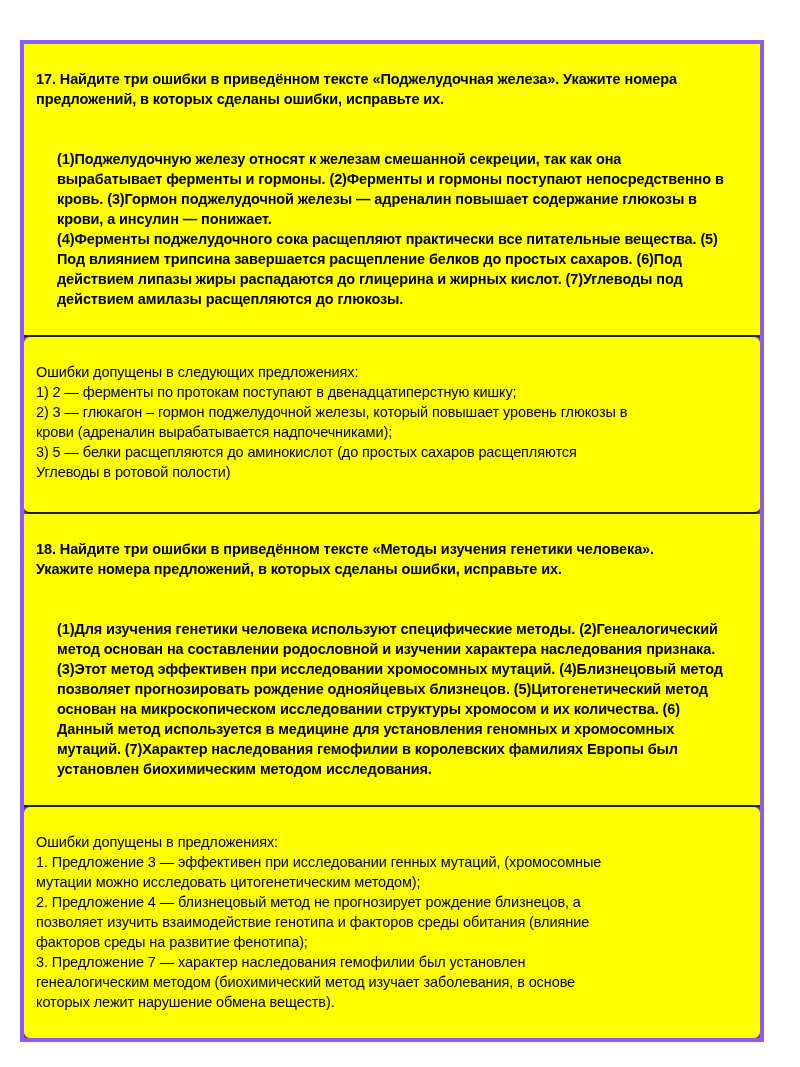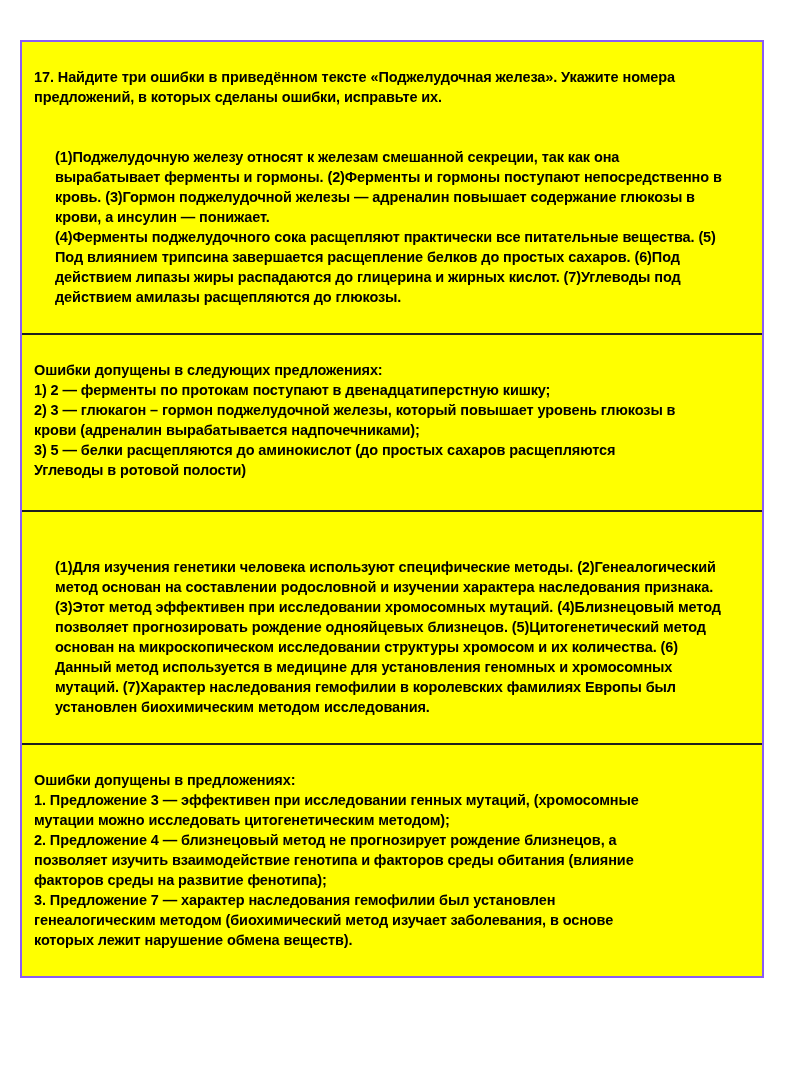--- a/index.html
+++ b/index.html
@@ -13,38 +13,38 @@
     width: 800px;
     height: 1067px;
     background: #ffffff;
     overflow: hidden;
   }
   .doc {
     position: absolute;
     left: 20px;
     top: 40px;
     width: 744px;
-    border: 2px solid #8b5cf6;
+    border: 4px solid #8b5cf6;
     background: #6d28d9;
   }
   .block {
     background: #ffff00;
     border-bottom: 2px solid #1f1f1f;
     padding: 5px 14px 6px 12px;
     color: #000000;
     font-size: 14.5px;
     line-height: 20px;
     letter-spacing: -0.1px;
     white-space: pre-line;
     overflow: hidden;
   }
   .block:last-child { border-bottom: none; }
   .question { font-weight: 700; }
   .question .q-body { margin-top: 20px; margin-left: 21px; }   
-  .answer { font-weight: 700; }
+  .answer { font-weight: 400; border-radius: 6px; }
   .q17 { min-height: 212px; }
   .a17 { min-height: 177px; }
   .q18 { min-height: 219px; }
   .a18 { min-height: 195px; }
   p { white-space: pre-line; }
 </style>
 </head>
 <body>
 
 <div class="page">
@@ -66,20 +66,22 @@
     <section class="block answer a17">
       <p class="a-text">Ошибки допущены в следующих предложениях:
 1) 2 — ферменты по протокам поступают в двенадцатиперстную кишку;
 2) 3 — глюкагон – гормон поджелудочной железы, который повышает уровень глюкозы в
 крови (адреналин вырабатывается надпочечниками);
 3) 5 — белки расщепляются до аминокислот (до простых сахаров расщепляются
 Углеводы в ротовой полости)</p>
     </section>
 
     <section class="block question q18">
+      <p class="q-heading">18. Найдите три ошибки в приведённом тексте «Методы изучения генетики человека».
+Укажите номера предложений, в которых сделаны ошибки, исправьте их.</p>
       <p class="q-body">(1)Для изучения генетики человека используют специфические методы. (2)Генеалогический
 метод основан на составлении родословной и изучении характера наследования признака.
 (3)Этот метод эффективен при исследовании хромосомных мутаций. (4)Близнецовый метод
 позволяет прогнозировать рождение однояйцевых близнецов. (5)Цитогенетический метод
 основан на микроскопическом исследовании структуры хромосом и их количества. (6)
 Данный метод используется в медицине для установления геномных и хромосомных
 мутаций. (7)Характер наследования гемофилии в королевских фамилиях Европы был
 установлен биохимическим методом исследования.</p>
     </section>
 

